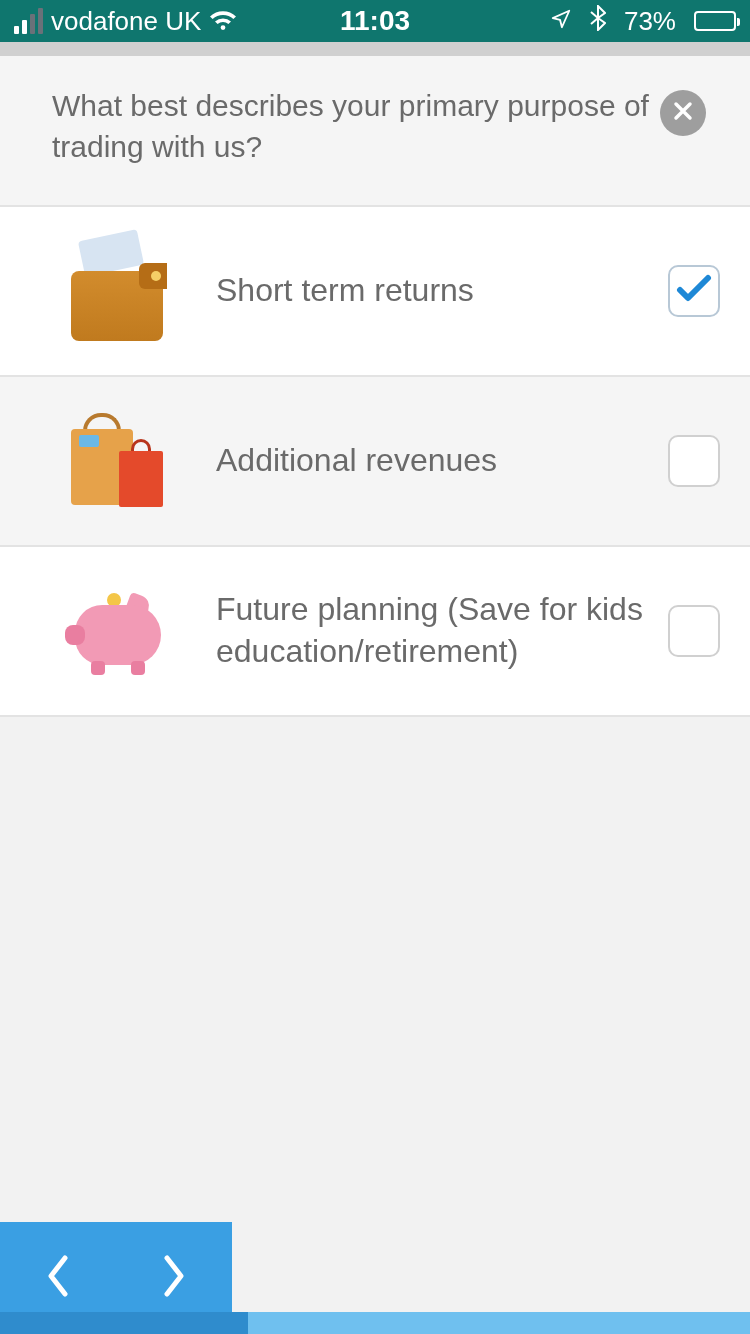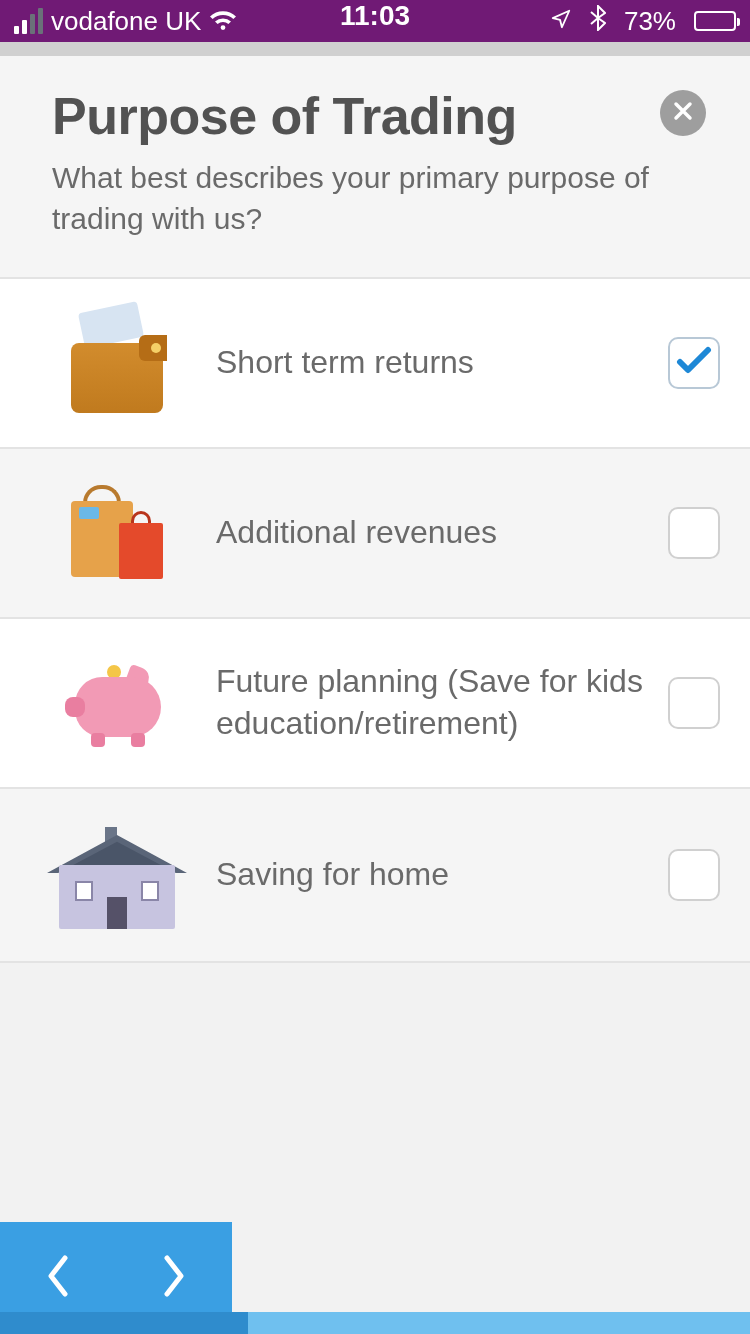--- a/index.html
+++ b/index.html
@@ -1,18 +1,18 @@
 <!DOCTYPE html>
 <html><head>
 <meta charset="utf-8">
 <style>
   * { margin:0; padding:0; box-sizing:border-box; font-family: -apple-system, "Helvetica Neue", Arial, sans-serif; }
   html,body { width:750px; height:1334px; background:#f2f2f2; overflow:hidden; }
   
-  .status-bar { width:100%; height:42px; background:#701a75; color:#fff; display:flex; padding:0 14px; font-size:26px; font-weight:400; position:relative; }
+  .status-bar { width:100%; height:42px; background:#0f766e; color:#fff; display:flex; align-items:center; padding:16px 14px; font-size:26px; font-weight:400; position:relative; }
   .status-left { display:flex; align-items:center; gap:8px; }
   .signal { display:flex; align-items:flex-end; gap:3px; }
   .signal span { width:5px; background:#fff; display:inline-block; border-radius:1px; }
   .signal span:nth-child(1){height:8px;}
   .signal span:nth-child(2){height:14px;}
   .signal span:nth-child(3){height:20px;background:#6a7179;}
   .signal span:nth-child(4){height:26px;background:#6a7179;}
   .wifi-icon svg { display:block; }
   .status-time { position:absolute; left:50%; transform:translateX(-50%); font-weight:600; font-size:28px; }
   .status-right { margin-left:auto; display:flex; align-items:center; gap:18px; }
@@ -105,21 +105,20 @@
     </span>
     <span>73%</span>
     <span class="battery-wrap">
       <span class="battery"><span class="battery-fill" style="width:73%"></span></span>
     </span>
   </div>
 </div>
 <div class="thin-strip"></div>
 
 <div class="header">
-  <div class="title">Purpose of Trading</div>
   <div class="subtitle">What best describes your primary purpose of trading with us?</div>
   <div class="close-btn">
     <span>
       <svg width="20" height="20" viewBox="0 0 20 20">
           <path d="M3 3l14 14M17 3L3 17" stroke="#fff" stroke-width="3.5" stroke-linecap="round"></path>
         </svg>
     </span>
   </div>
 </div>
 
@@ -166,35 +165,20 @@
           <div class="body"></div>
           <div class="snout"></div>
           <div class="leg l1"></div>
           <div class="leg l2"></div>
         </div>
     </div>
     <div class="option-label">Future planning (Save for kids education/retirement)</div>
     <div class="checkbox"></div>
   </div>
 
-  <div class="option-row">
-    <div class="icon-slot">
-      <div class="ic-house">
-          <div class="chimney"></div>
-          <div class="roof"></div>
-          <div class="roof2"></div>
-          <div class="wall"></div>
-          <div class="door"></div>
-          <div class="win w1"></div>
-          <div class="win w2"></div>
-        </div>
-    </div>
-    <div class="option-label">Saving for home</div>
-    <div class="checkbox"></div>
-  </div>
 
   <div class="options-bottom-border"></div>
 </div>
 
 <div class="footer">
   <div class="nav-btn">
     <span>
       <svg width="30" height="48" viewBox="0 0 30 48">
           <path d="M22 6L8 24l14 18" fill="none" stroke="#fff" stroke-width="5" stroke-linecap="round" stroke-linejoin="round"></path>
         </svg>

